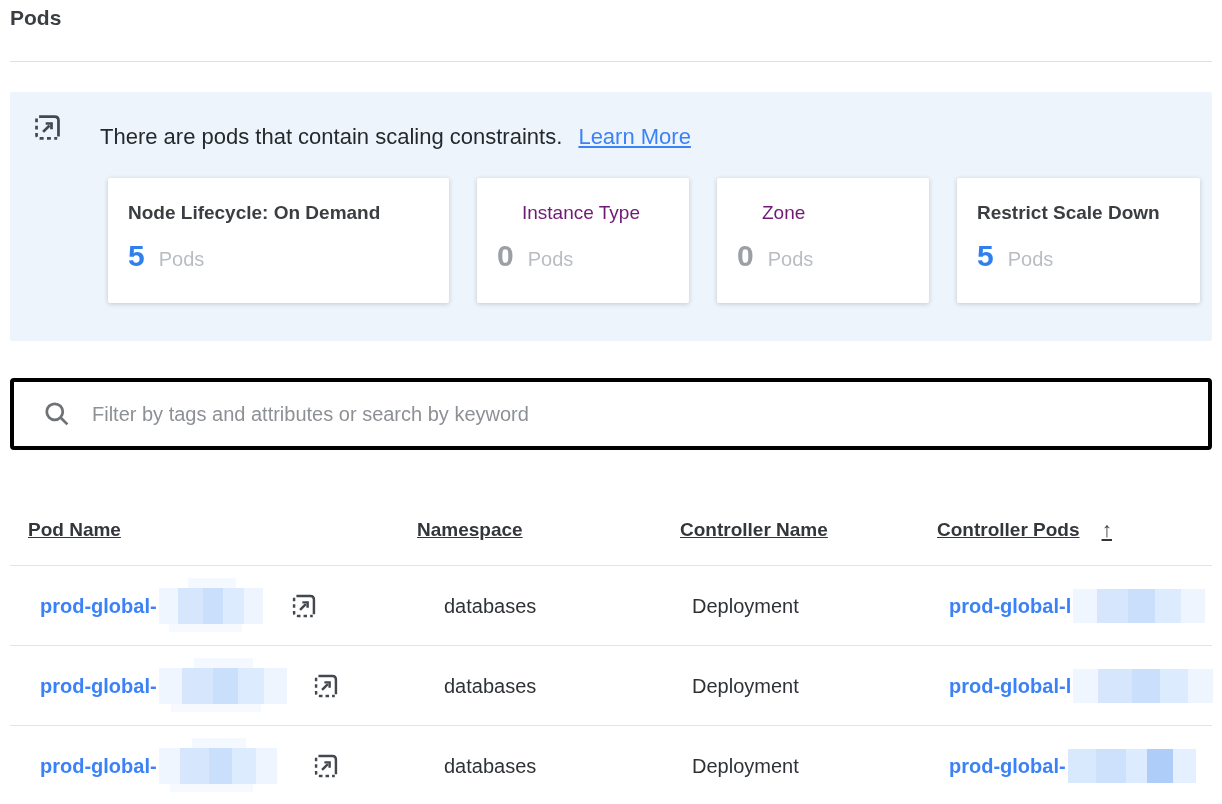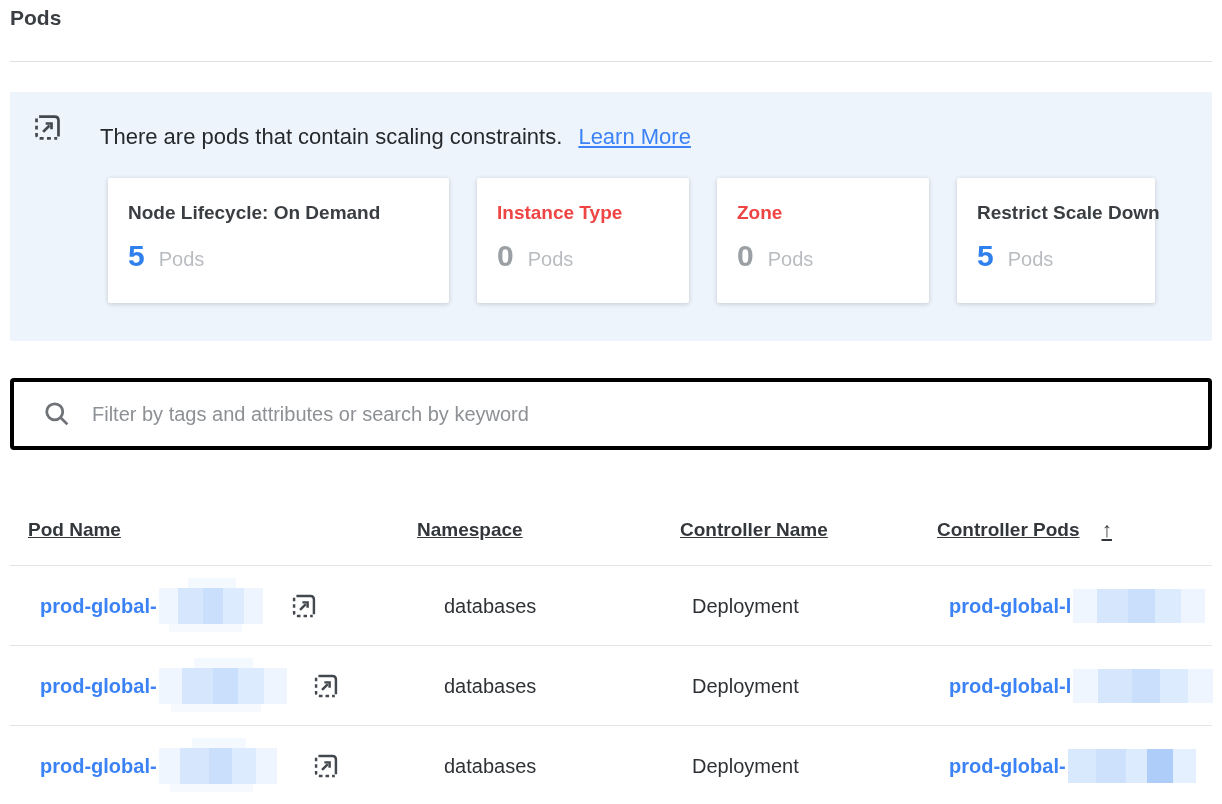--- a/index.html
+++ b/index.html
@@ -11,23 +11,23 @@
   .page-title{position:absolute;left:10px;top:6px;margin:0;font-size:21px;font-weight:700;color:#3a3e42;}
   .title-divider{position:absolute;left:10px;right:10px;top:61px;border-top:1px solid #e0e0e0;}
   
   .banner{position:absolute;left:10px;right:10px;top:92px;height:249px;background:#edf4fb;border-radius:2px;}
   .banner-icon{position:absolute;left:22px;top:20px;width:31px;height:31px;}
   .banner-line{position:absolute;left:90px;top:16px;font-size:22px;color:#26292c;white-space:nowrap;margin-top:16px;}
   .learn-more{color:#3b82f6;text-decoration:underline;margin-left:10px;cursor:pointer;}
   .cards{position:absolute;left:98px;top:86px;display:flex;gap:28px;}
   .card{background:#fff;height:125px;box-sizing:border-box;padding:24px 20px;border-radius:2px;
         box-shadow:0 1px 5px rgba(0,0,0,0.18);cursor:pointer;}
-  .card.w1{width:341px}.card.w2{width:212px}.card.w3{width:212px}.card.w4{width:198px}
+  .card.w1{width:341px}.card.w2{width:212px}.card.w3{width:212px}.card.w4{width:243px}
   .card-title{font-size:19px;font-weight:600;color:#3a3e42;white-space:nowrap;}
-  .card.disabled .card-title{color:#ef4444;font-weight:700;}
+  .card.disabled .card-title{color:#701a75;font-weight:400;margin-left:25px;}
   .card-count{margin-top:15px;display:flex;align-items:baseline;gap:14px;}
   .card-num{font-size:30px;font-weight:700;color:#2f80ed;}
   .card.disabled .card-num{color:#9aa0a5;}
   .card-unit{font-size:20px;color:#b9bdc1;}
   
   .search{position:absolute;left:10px;right:10px;top:378px;height:72px;background:#fff;
           border:4px solid #000000;border-radius:4px;box-sizing:border-box;
           display:flex;align-items:center;padding:0 20px 0 28px;}
   .search input{border:none;outline:none;flex:1;margin-left:18px;font-size:20px;color:#333;
                 font-family:inherit;background:transparent;}

